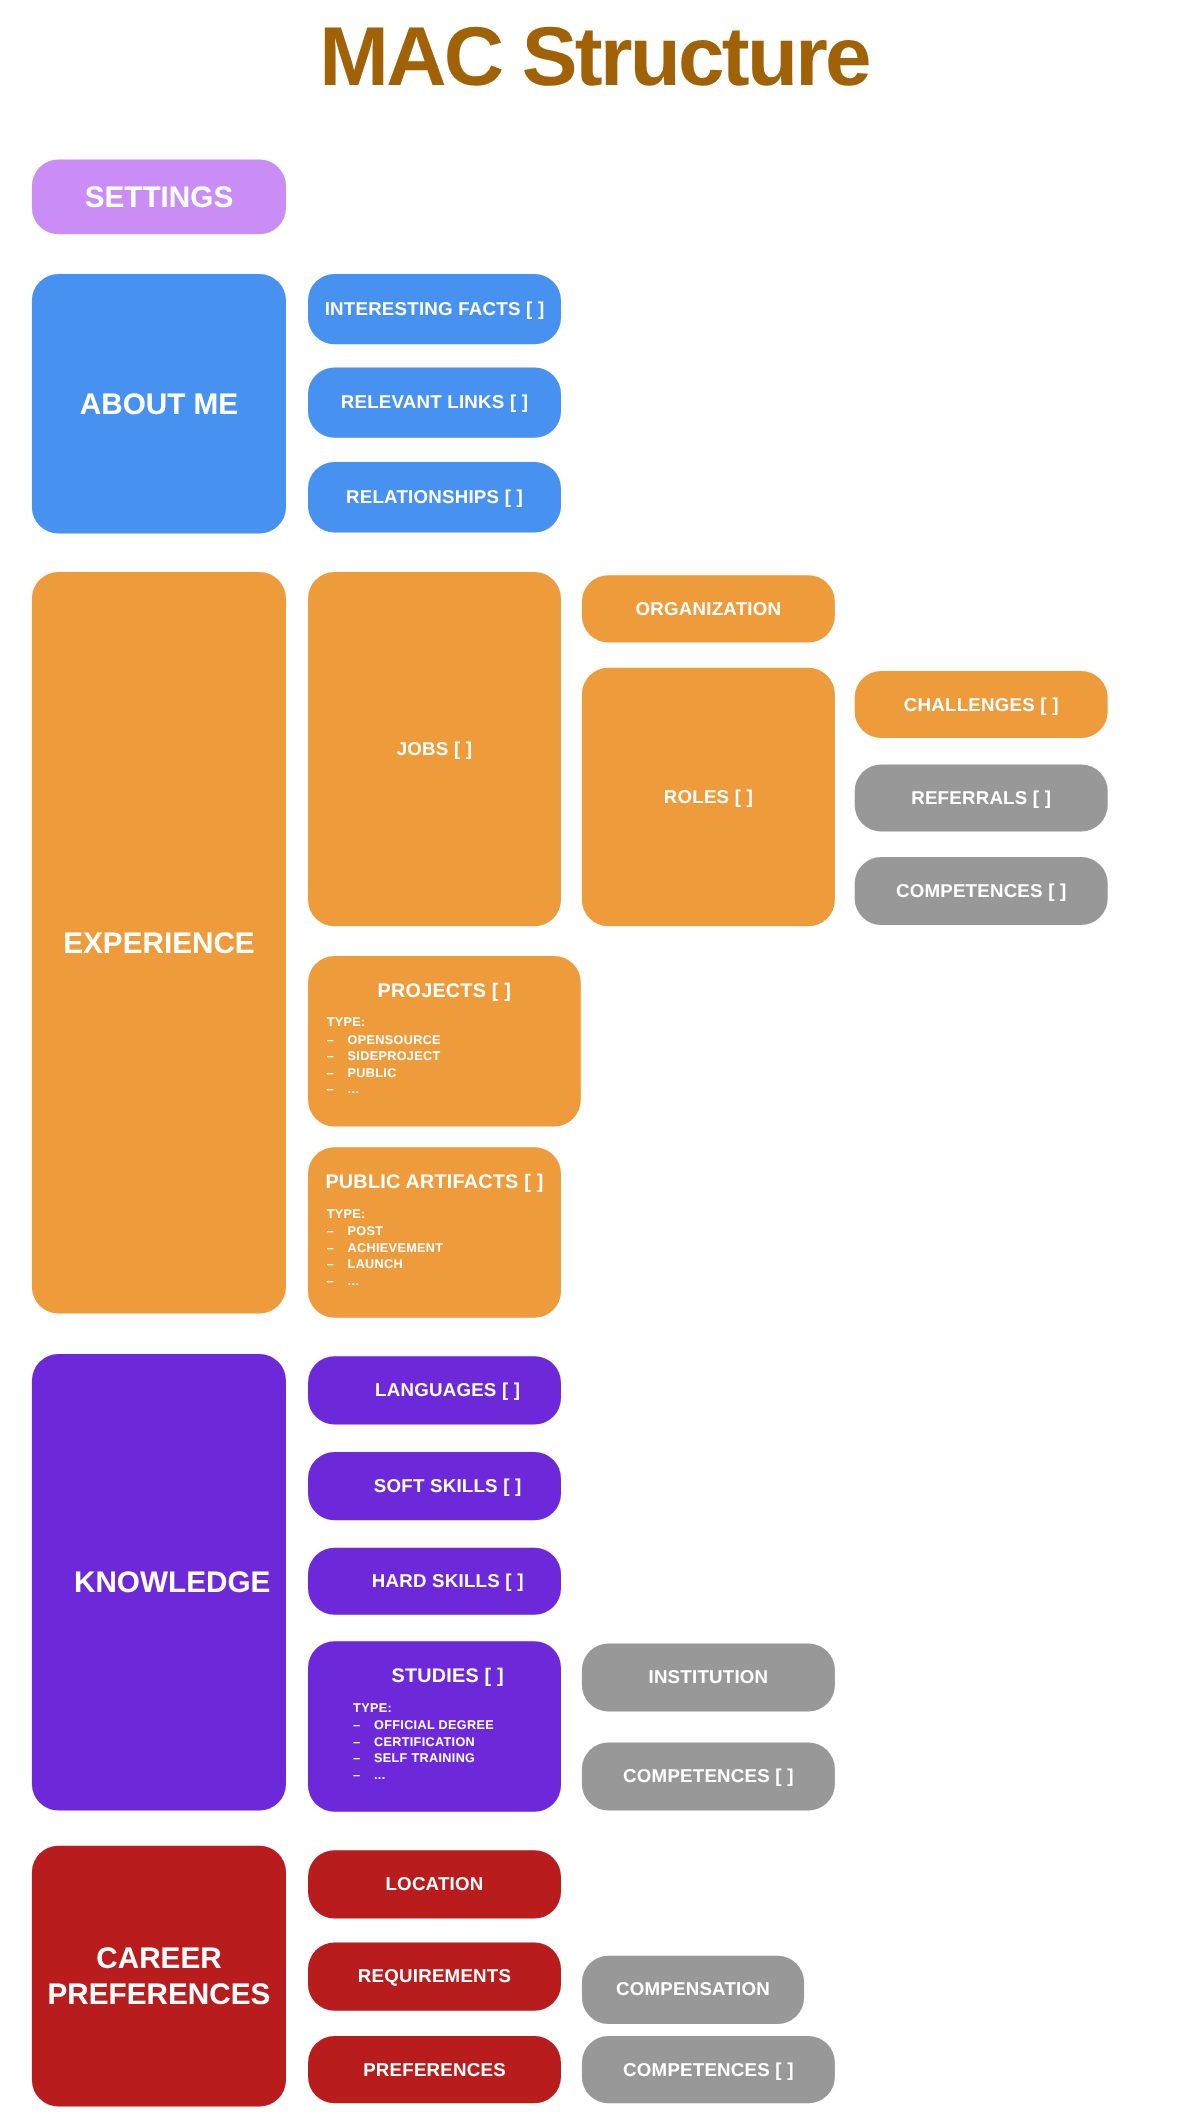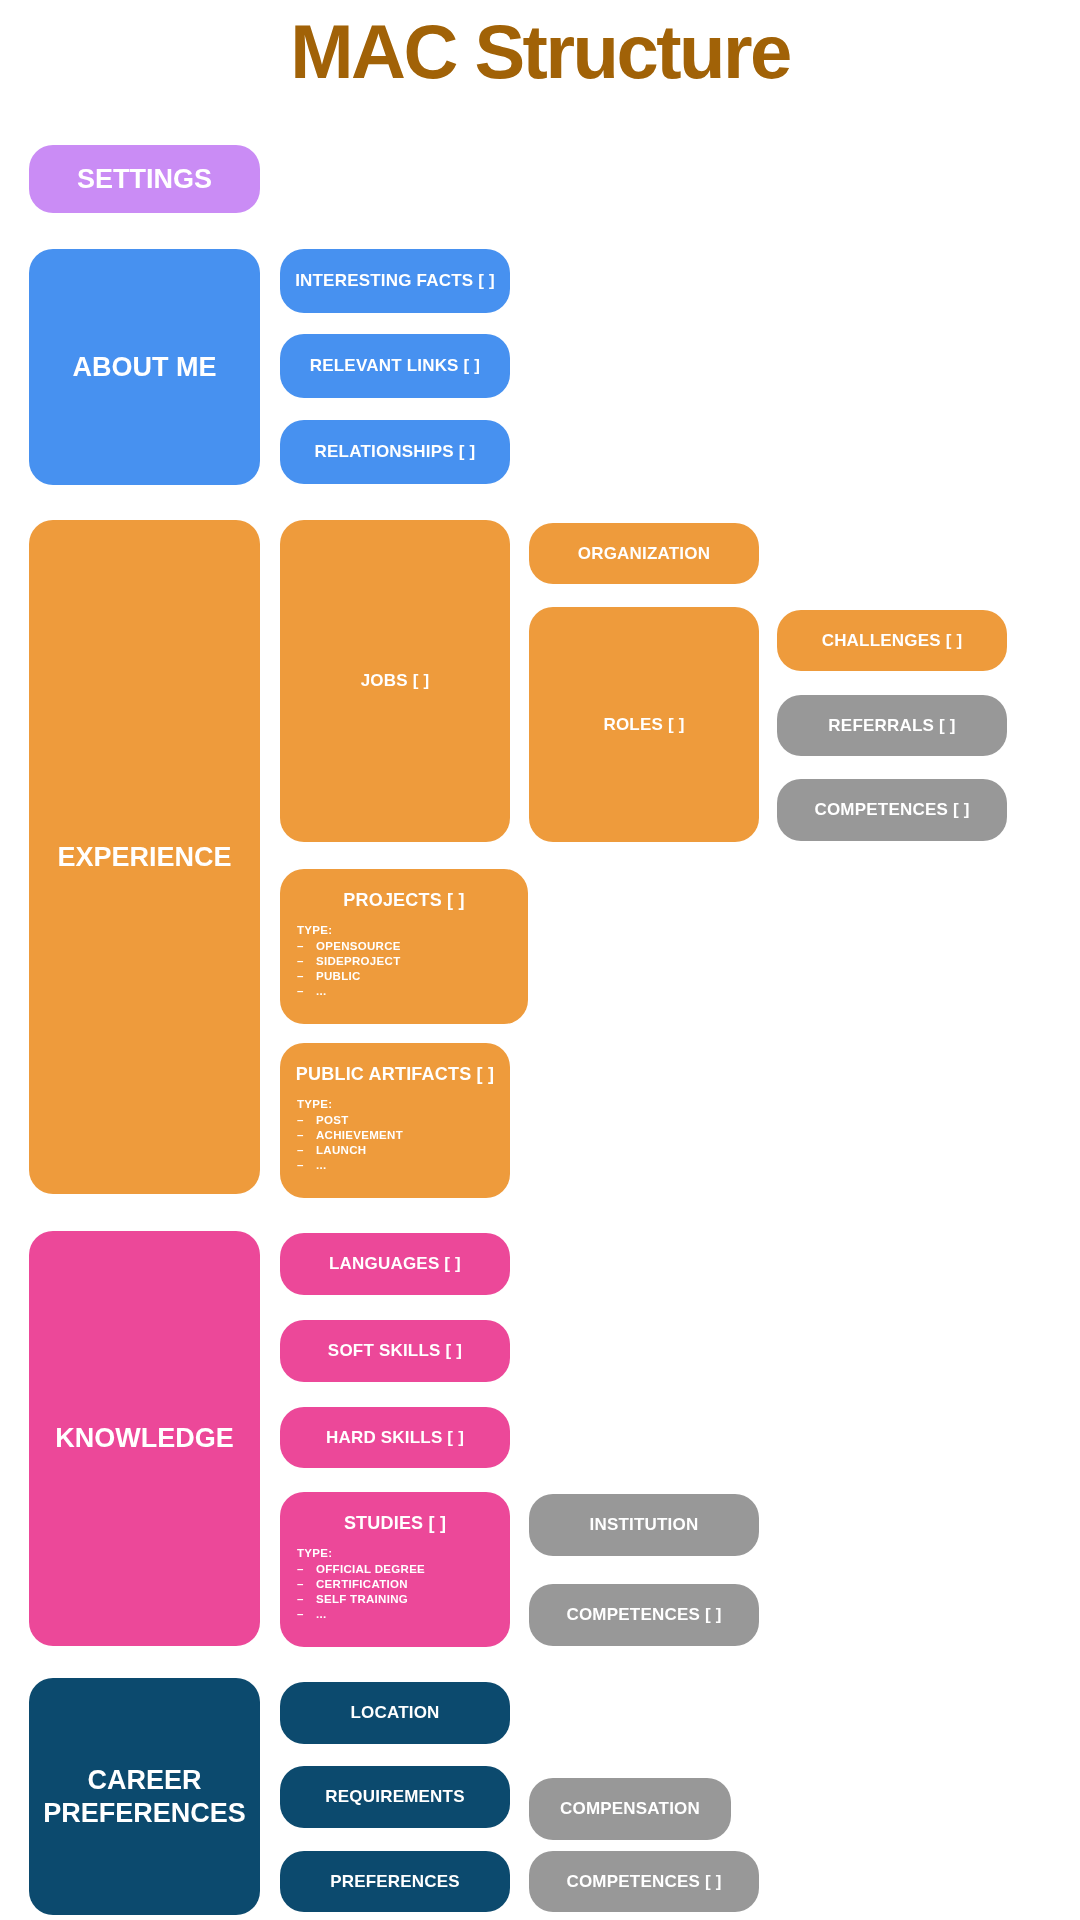--- a/index.html
+++ b/index.html
@@ -27,22 +27,22 @@
     color: #ffffff;
     display: flex;
     align-items: center;
     justify-content: center;
     text-align: center;
     box-sizing: border-box;
   }
   .purple { background: #ca8cf5; }
   .blue   { background: #4791f0; }
   .orange { background: #ee9b3c; }
-  .green  { background: #ec4899; }
-  .red    { background: #0c4a6e; }
+  .green  { background: #6d28d9; padding-left: 24px; }
+  .red    { background: #b91c1c; }
   .gray   { background: #989898; }
 
   .main-label {
     font-size: 27px;
     font-weight: 800;
     line-height: 1.2;
     padding: 0 12px;
   }
   .small-label {
     font-size: 17px;

